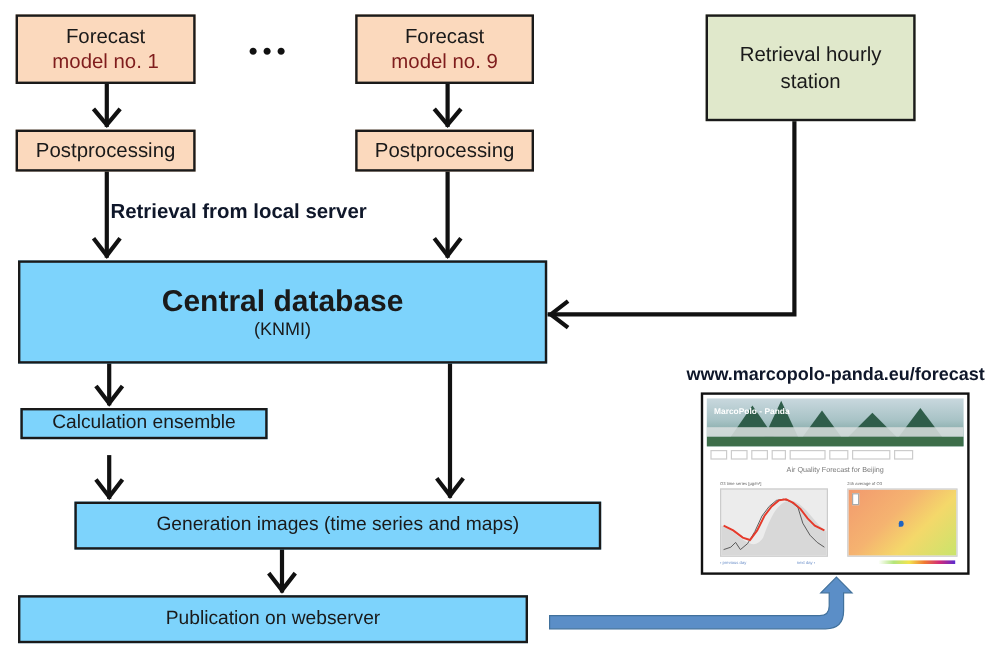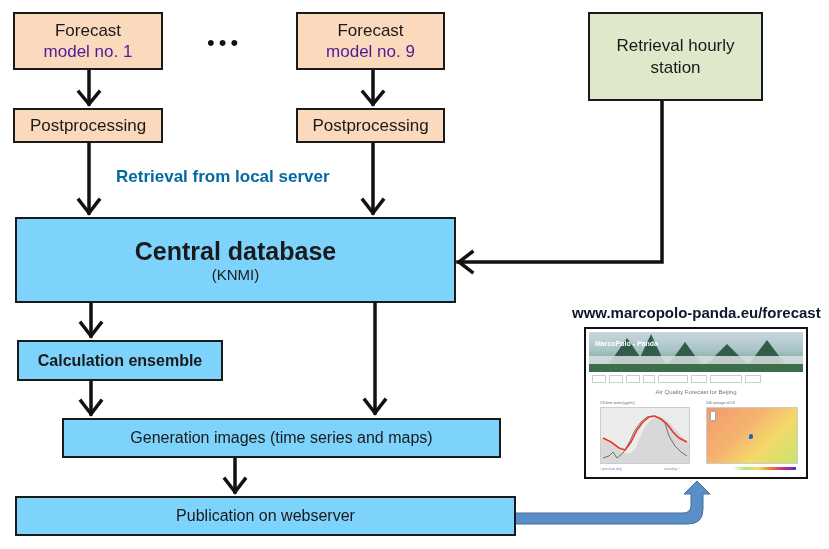--- a/index.html
+++ b/index.html
@@ -3,21 +3,21 @@
 <meta charset="utf-8">
 <style>
   html, body { margin: 0; padding: 0; background: #ffffff; }
   body { width: 829px; height: 549px; position: relative; overflow: hidden; font-family: "Liberation Sans", "DejaVu Sans", sans-serif; }
   .box { position: absolute; box-sizing: border-box; border: 2px solid #1a1a1a; display: flex; flex-direction: column; align-items: center; justify-content: center; color: #1a1a1a; }
   .orange { background: #fbd9bd; }
   .green { background: #e0e8cb; }
   .blue { background: #7dd3fc; }
   .t17 { font-size: 17px; line-height: 21px; }
   .t16 { font-size: 16px; line-height: 20px; }
-  .sub { color: #4c1d95; }
+  .sub { color: #7f1d1d; }
   .big { font-size: 25px; font-weight: bold; line-height: 30px; }
   .small { font-size: 15px; line-height: 18px; }
   .label { position: absolute; white-space: nowrap; }
   .bold { font-weight: bold; }
   svg.arrows { position: absolute; left: 0; top: 0; }
   .url { position: absolute; color: #0f172a; font-weight: bold; font-size: 15px; white-space: nowrap; }
   .shot { position: absolute; left: 584px; top: 327px; width: 224px; height: 152px; box-sizing: border-box; border: 2px solid #111; background: #fff; overflow: hidden; }
   .banner { position: absolute; left: 3px; top: 3px; right: 3px; height: 40px; background: linear-gradient(180deg, #c9d8de 0%, #a8c3c6 45%, #5f8f86 100%); overflow: hidden; }
   .mtn { position: absolute; bottom: 8px; width: 0; height: 0; border-style: solid; border-color: transparent transparent #2f5d4a transparent; }
   .navbar { position: absolute; left: 0; right: 0; bottom: 8px; height: 8px; background: rgba(220,225,225,0.85); }
@@ -85,36 +85,36 @@
 </div>
 <div class="box orange t17" style="left:296px;top:108px;width:149px;height:35px;">
   <span>Postprocessing</span>
 </div>
 
 <div class="box green t17" style="left:588px;top:12px;width:175px;height:89px;line-height:22px;">
   <span>Retrieval hourly</span>
   <span>station</span>
 </div>
 
-<div class="label bold" style="left:116px;top:167px;font-size:17px;color:#0369a1;">Retrieval from local server</div>
+<div class="label bold" style="left:92px;top:167px;font-size:17px;color:#0f172a;">Retrieval from local server</div>
 
 <div class="box blue" style="left:15px;top:217px;width:441px;height:86px;">
   <span class="big">Central database</span>
   <span class="small">(KNMI)</span>
 </div>
 
-<div class="box blue t16" style="left:17px;top:340px;width:206px;height:41px;font-weight:bold;">
+<div class="box blue t16" style="left:17px;top:340px;width:206px;height:26px;">
   <span>Calculation ensemble</span>
 </div>
 
 <div class="box blue t16" style="left:17px;top:418px;width:439px;height:40px;margin-left:45px;">
   <span>Generation images (time series and maps)</span>
 </div>
 
-<div class="box blue t16" style="left:15px;top:496px;width:501px;height:40px;">
+<div class="box blue t16" style="left:15px;top:496px;width:425px;height:40px;">
   <span>Publication on webserver</span>
 </div>
 
 <div class="url" style="left:572px;top:304px;">www.marcopolo-panda.eu/forecast</div>
 
 <div class="shot">
   <div class="banner">
     <div class="mtn" style="left:20px;border-width:0 18px 26px 18px;"></div>
     <div class="mtn" style="left:48px;border-width:0 14px 30px 14px;"></div>
     <div class="mtn" style="left:80px;border-width:0 16px 22px 16px;"></div>

